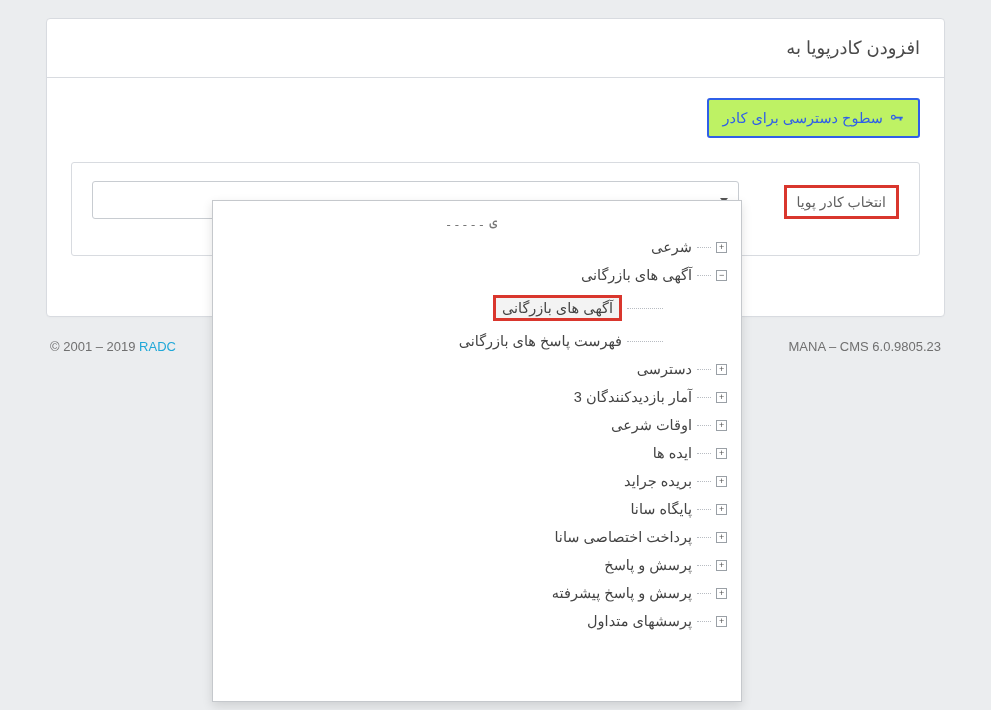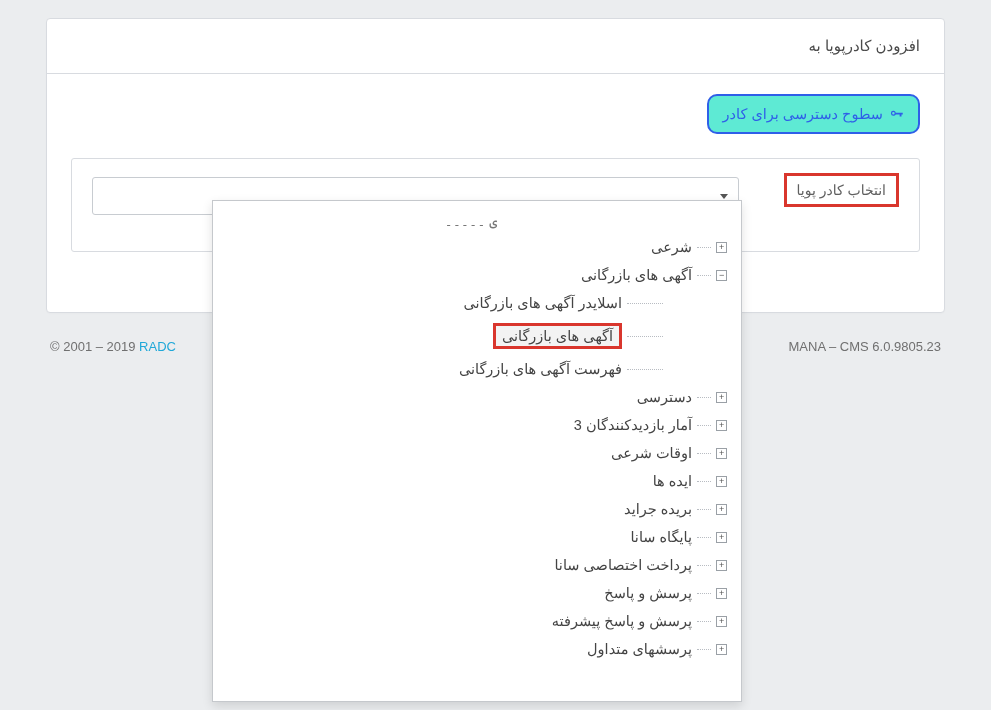--- a/index.html
+++ b/index.html
@@ -22,54 +22,54 @@
   background: #fff;
   border: 1px solid #d8dbe0;
   border-radius: 4px;
   margin: 18px 46px 0 46px;
   box-shadow: 0 1px 2px rgba(0,0,0,0.02);
 }
 .card-header {
   padding: 18px 24px;
   border-bottom: 1px solid #d8dbe0;
   color: #4a4a4a;
-  font-size: 15px;
+  font-size: 18px;
 }
 .card-body {
   padding: 20px 24px 60px 24px;
 }
 .access-btn {
   display: inline-flex;
   align-items: center;
   gap: 6px;
   border: 2px solid #2f5fe8;
   color: #2f5fe8;
-  background: #5eead4;
+  background: #bef264;
   padding: 10px 14px;
-  border-radius: 10px;
+  border-radius: 3px;
   font-size: 14.5px;
   cursor: pointer;
   font-family: inherit;
   justify-content: flex-end;
 }
 .key-icon {
   width: 15px;
   height: 15px;
   display: inline-block;
 }
 .field-row {
   border: 1px solid #d8dbe0;
   border-radius: 3px;
   padding: 18px 20px 36px 20px;
   margin-top: 24px;
   position: relative;
 }
 .field-label-wrap {
   position: absolute;
-  top: 14px;
+  top: 22px;
   right: 20px;
   border: 3px solid #d9362d;
   padding: 6px 10px;
   background: #fff;
 }
 .field-label {
   color: #606060;
   font-size: 14px;
 }
 .combo-wrap {
@@ -259,29 +259,25 @@
           <span class="conn-short"></span>
           <span class="node-label">شرعی</span>
         </div>
         <div class="tree-node level1">
           <span class="toggle">−</span>
           <span class="conn-short"></span>
           <span class="node-label">آگهی های بازرگانی</span>
         </div>
         <div class="tree-node level2">
           <span class="conn"></span>
-          <span class="node-label">اسلایدر آگهی های بازرگانی</span>
+          <span class="highlight-box">آگهی های بازرگانی</span>
         </div>
         <div class="tree-node level2">
           <span class="conn"></span>
-          <span class="highlight-box">آگهی های بازرگانی</span>
-        </div>
-        <div class="tree-node level2">
-          <span class="conn"></span>
-          <span class="node-label">فهرست آگهی های بازرگانی</span>
+          <span class="node-label">فهرست پاسخ های بازرگانی</span>
         </div>
         <div class="tree-node level1">
           <span class="toggle">+</span>
           <span class="conn-short"></span>
           <span class="node-label">دسترسی</span>
         </div>
         <div class="tree-node level1">
           <span class="toggle">+</span>
           <span class="conn-short"></span>
           <span class="node-label">آمار بازدیدکنندگان 3</span>

